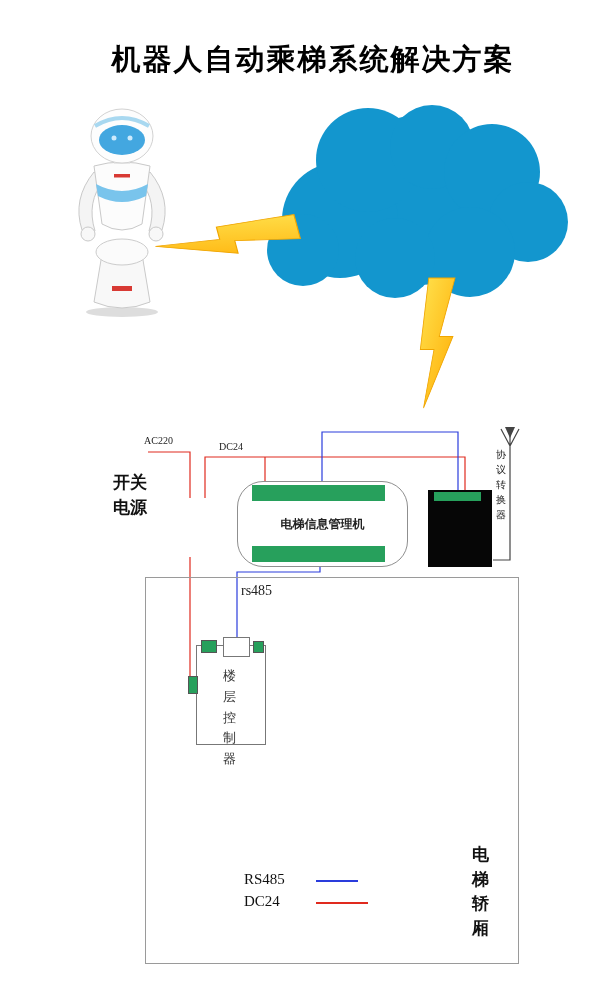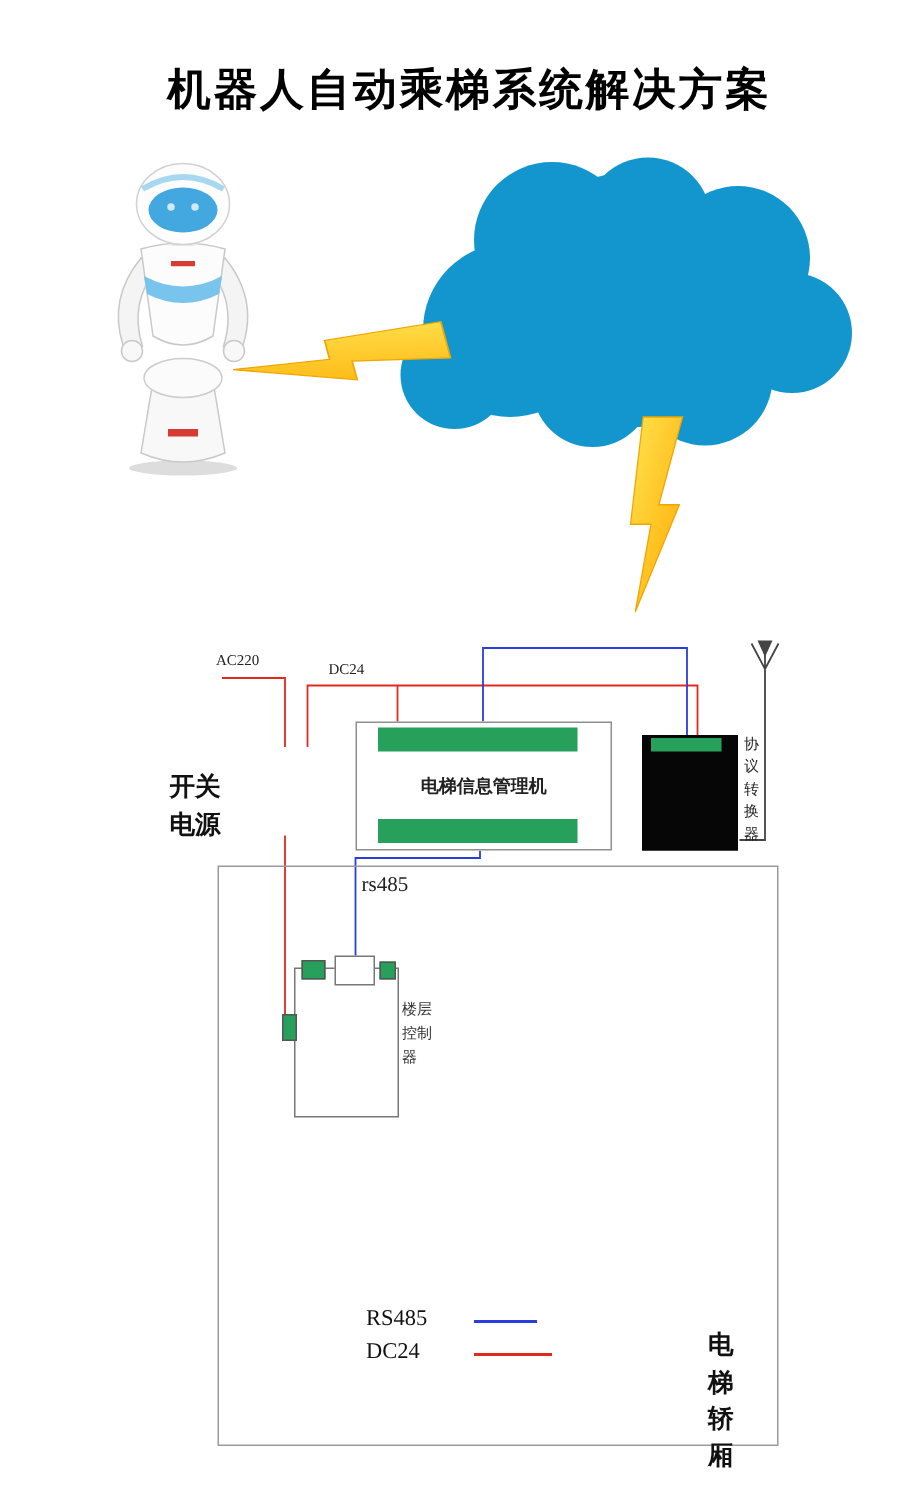--- a/index.html
+++ b/index.html
@@ -17,44 +17,44 @@
   .wires-blue polyline { fill:none; stroke:var(--wire-rs485); stroke-width:1.2; }
   .wires-black path, .wires-black polyline { fill:none; stroke:var(--wire-black); stroke-width:1.2; }
   .wires-black .ant-tip { fill:var(--wire-black); stroke:none; }
   #boltGrad stop:first-child { stop-color:var(--bolt-light); }
   #boltGrad stop:last-child  { stop-color:var(--bolt-dark); }
   .bolt { stroke:#f0a500; stroke-width:0.8; }
 
   .box { position:absolute; background:#fff; border:1px solid #8f8f8f; }
   .switch-power { left:166px; top:498px; width:72px; height:60px; display:flex;
                   align-items:center; justify-content:center; font-size:9px; color:#333; }
-  .info-manager { left:237px; top:481px; width:171px; height:86px; }
+  .info-manager { left:237px; top:481px; width:171px; height:86px;border-radius:26px; }
   .green-bar { position:absolute; background:var(--green); }
   .info-manager .gb-top { left:14px; top:3px; width:133px; height:16px; }
   .info-manager .gb-bottom { left:14px; bottom:4px; width:133px; height:16px; }
   .im-label { position:absolute; inset:0; display:flex; align-items:center; justify-content:center;
               font-size:12px; font-weight:bold; color:#222; font-family:"Liberation Serif", serif; }
   .protocol { left:428px; top:490px; width:64px; height:77px; background:#060606; border-color:#060606; }
   .proto-strip { left:5px; top:1px; width:47px; height:9px; }
 
-  .vlabel { position:absolute; color:#111; word-break:break-all; line-height:1.45;margin-top:42px; }
+  .vlabel { position:absolute; color:#111; word-break:break-all; line-height:1.45; }
   .car-top { left:113px; top:471px; width:38px; font-size:17px; font-weight:bold; }
   .proto-label { left:496px; top:447px; width:12px; font-size:10px; line-height:1.5; color:#222; }
   .car-label { left:472px; top:843px; width:19px; font-size:17px; font-weight:bold; }
 
   .car-rect { position:absolute; left:145px; top:577px; width:374px; height:387px; border:1px solid #9a9a9a; }
 
   .lbl { position:absolute; color:#222; font-family:"Liberation Serif", serif; }
   .ac { left:144px; top:435px; font-size:10px; }
   .dc { left:219px; top:441px; font-size:10px; }
   .rs485-small { left:241px; top:583px; font-size:14px; }
 
   .floor-ctrl { left:196px; top:645px; width:70px; height:100px; border-color:#777; }
-  .fc-label { position:absolute; left:26px; top:20px; width:20px; font-size:10px; line-height:1.6;
-              color:#333; word-break:break-all;margin-left:45px; }
+  .fc-label { position:absolute; left:26px; top:20px; width:20px; font-size:13px; line-height:1.6;
+              color:#333; word-break:break-all; }
   .attach { position:absolute; }
   .g1 { left:201px; top:640px; width:16px; height:13px; background:var(--green); border:1px solid #555; }
   .wc { left:223px; top:637px; width:27px; height:20px; background:#fff; border:1px solid #777; }
   .g2 { left:253px; top:641px; width:11px; height:12px; background:var(--green); border:1px solid #555; }
   .g3 { left:188px; top:676px; width:10px; height:18px; background:var(--green); border:1px solid #555; }
 
   .legend-text { position:absolute; font-family:"Liberation Serif", serif; font-size:15px; color:#111; }
   .lg1 { left:244px; top:871px; }
   .lg2 { left:244px; top:893px; }
   .legend-line { position:absolute; height:0; }

